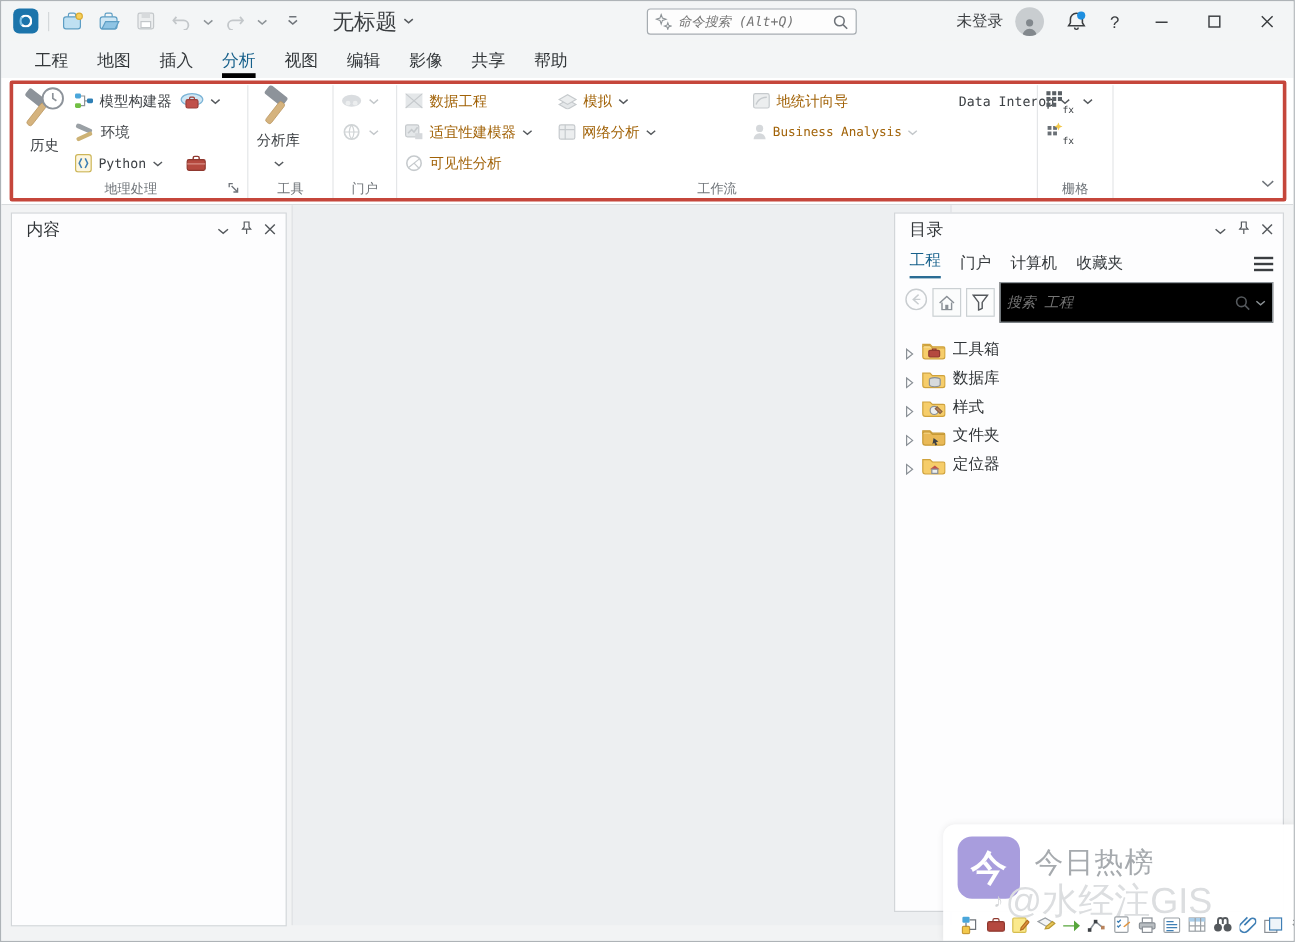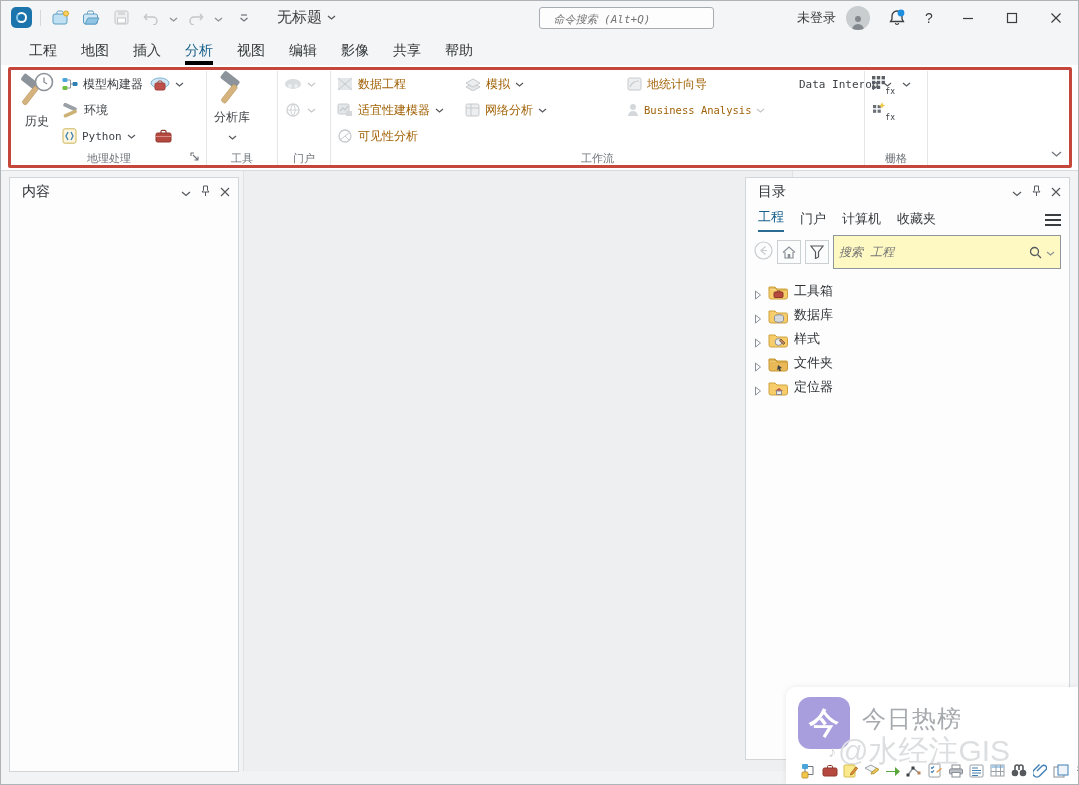--- a/index.html
+++ b/index.html
@@ -19,24 +19,24 @@
   .titlebar { position:absolute; left:0; top:0; width:100%; height:33px;
     background:#f3f5f6; display:flex; align-items:center; }
   .applogo { width:21px; height:21px; margin-left:10px; border-radius:5px;
     background:#1b74ab; display:flex; align-items:center; justify-content:center; }
   .applogo .ring { width:11px; height:11px; border-radius:50%;
     border:2.5px solid #fff; border-left-color:#7fc3e8; }
   .vsep { width:1px; height:16px; background:#d4d8da; margin:0 8px; }
   .qat { display:flex; align-items:center; gap:6px; }
   .qbtn { width:24px; height:22px; display:flex; align-items:center; justify-content:center; border-radius:3px; }
   .chv { display:inline-block; }
-  .doc-title { margin-left:28px; font-size:15px; color:#3b3e41; display:flex; align-items:center; gap:5px; }
+  .doc-title { margin-left:28px; font-size:18px; color:#3b3e41; display:flex; align-items:center; gap:5px; }
   .cmdsearch { position:absolute; left:538px; top:6px; width:175px; height:22px;
     background:#fdfdfd; border:1px solid #a6acb1; border-radius:3px;
-    display:flex; align-items:center; padding:0 6px; gap:5px;flex-direction:column; }
+    display:flex; align-items:center; padding:0 6px; gap:5px; }
   .cmdsearch input { flex:1; border:none; outline:none; background:transparent;
     font-size:11px; font-style:italic; font-family:"DejaVu Sans Mono", monospace; color:#8d9397; min-width:0; }
   .tright { position:absolute; right:0; top:0; height:33px; display:flex; align-items:center; gap:0; }
   .signin { font-size:13px; color:#3b3e41; margin-right:10px; }
   .avatar { width:24px; height:24px; border-radius:50%; background:#c9cdd0;
     display:flex; align-items:flex-end; justify-content:center; overflow:hidden; margin-right:12px; }
   .iconbtn { width:30px; height:28px; display:flex; align-items:center; justify-content:center; }
   .winbtn { width:44px; height:33px; display:flex; align-items:center; justify-content:center; font-size:14px; color:#3b3e41; }
   .helpq { font-size:14px; color:#3b3e41; width:34px; text-align:center; }
 
@@ -80,21 +80,21 @@
 
   .cat-tabs { height:26px; display:flex; align-items:flex-end; padding:0 8px 0 12px; gap:16px; }
   .cat-tab { font-size:13px; color:#34383b; padding-bottom:4px; }
   .cat-tab.active { color:#155f8a; border-bottom:2px solid #2a6c94; }
   .cat-burger { margin-left:auto; display:flex; flex-direction:column; gap:3px; padding-bottom:6px; }
   .cat-burger i { display:block; width:16px; height:2px; background:#3b3e41; }
 
   .cat-toolbar { height:32px; display:flex; align-items:center; padding:0 8px; gap:4px; margin-top:4px; }
   .tool-box { width:24px; height:24px; border:1px solid #cbd0d3; background:#fbfcfc;
     display:flex; align-items:center; justify-content:center; }
-  .cat-search { flex:1; height:24px; border:1px solid #8f969b; background:#fef9c3;
+  .cat-search { flex:1; height:24px; border:1px solid #8f969b; background:#000000;
     display:flex; align-items:center; padding:16px 5px; gap:4px; }
   .cat-search input { flex:1; border:none; outline:none; font-size:12px; font-style:italic;
     font-family:"DejaVu Sans Mono", monospace; color:#7d8388; min-width:0; background:transparent; }
 
   .tree { padding:8px 4px 0 6px; }
   .tree-row { height:24px; display:flex; align-items:flex-end; gap:6px; padding-left:2px; font-size:13px; color:#2f3336; }
 
   
   .overlay { position:absolute; right:0; bottom:0; width:292px; height:97px;
     background:rgba(255,255,255,0.96); border-top-left-radius:10px;

